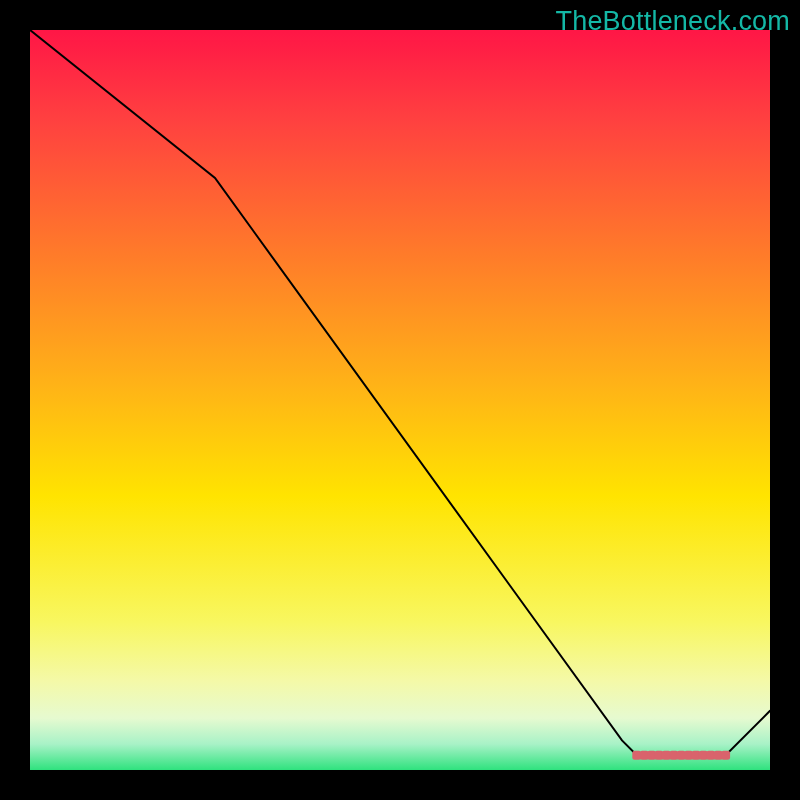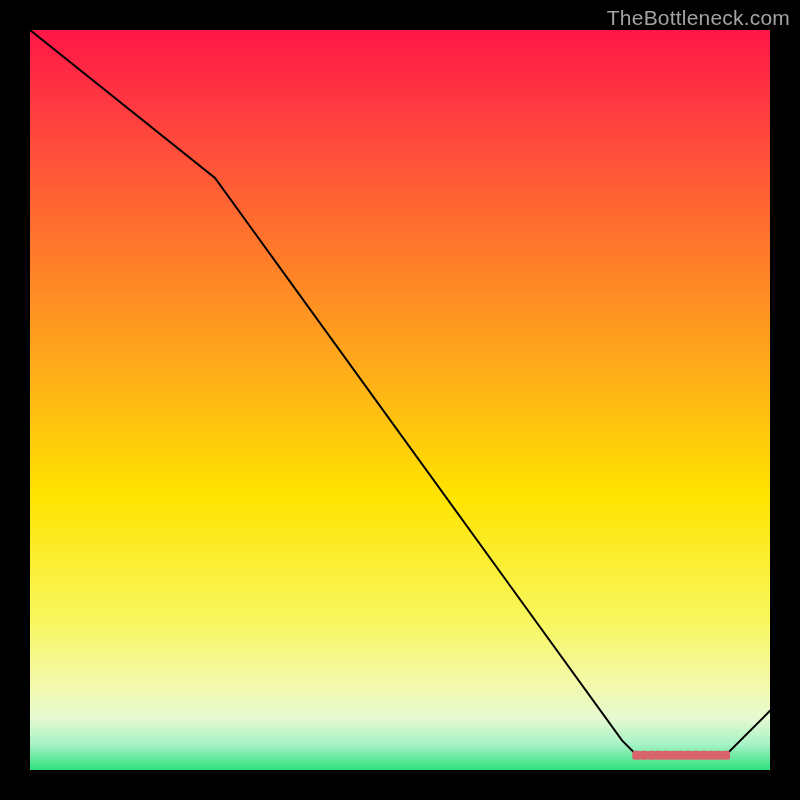--- a/index.html
+++ b/index.html
@@ -20,23 +20,23 @@
     position: absolute;
     left: 30px;
     top: 30px;
     width: 740px;
     height: 740px;
   }
   .attribution {
     position: absolute;
     top: 6px;
     right: 10px;
-    color: #a3a3a3;
+    color: #14b8a6;
     font-family: Arial, Helvetica, sans-serif;
-    font-size: 21px;
+    font-size: 27px;
     letter-spacing: 0.2px;
     user-select: none;
   }
   svg { display: block; }
 </style>
 </head>
 <body>
 
 <div class="frame">
   <div class="attribution">TheBottleneck.com</div>

